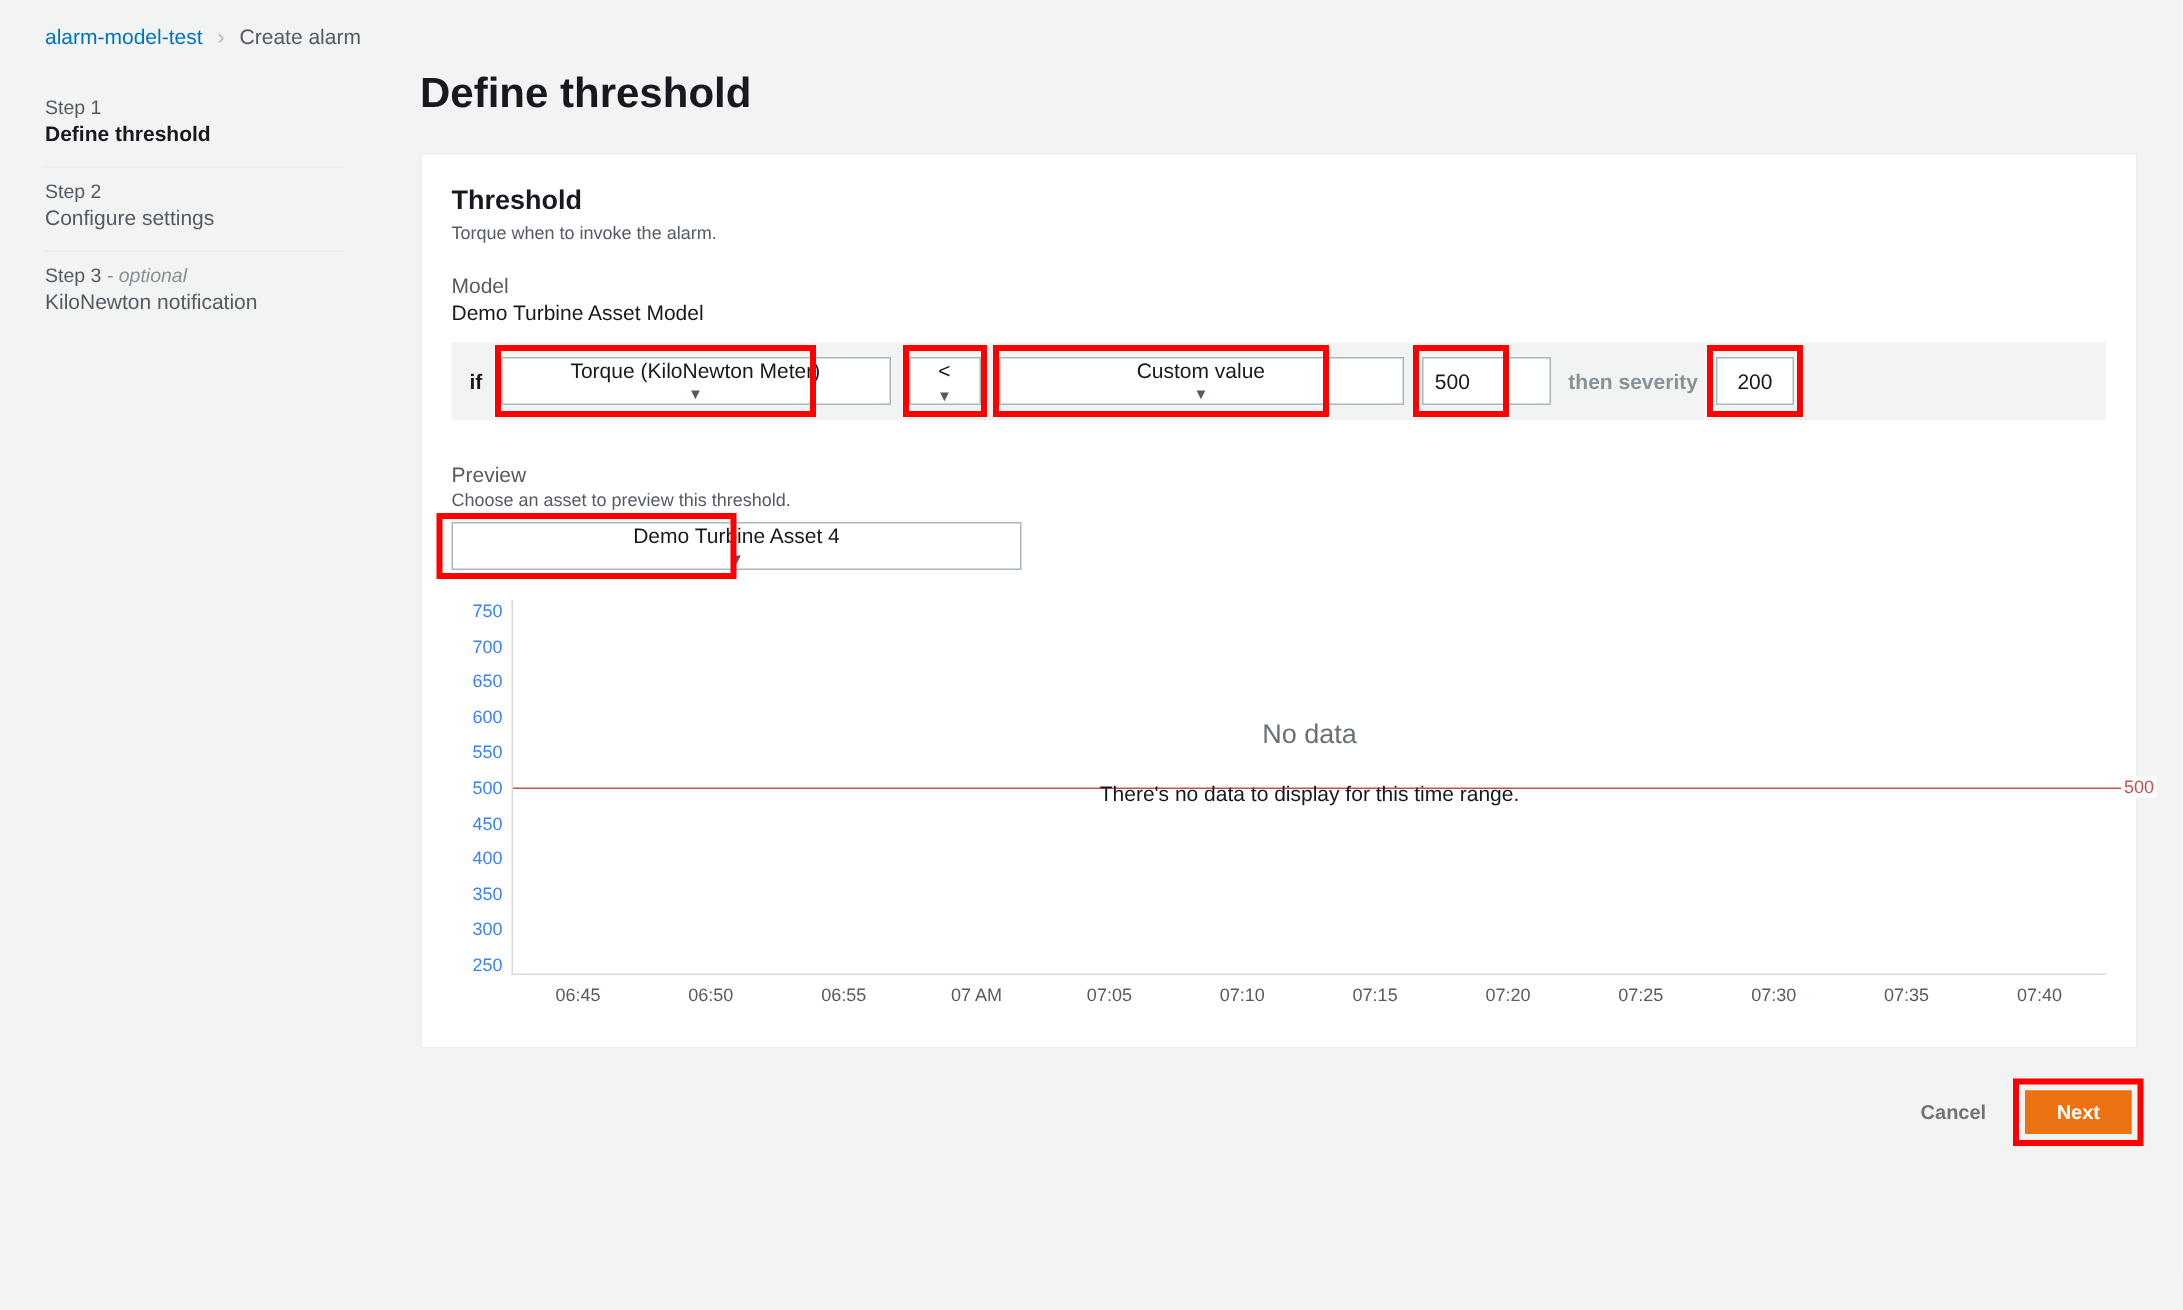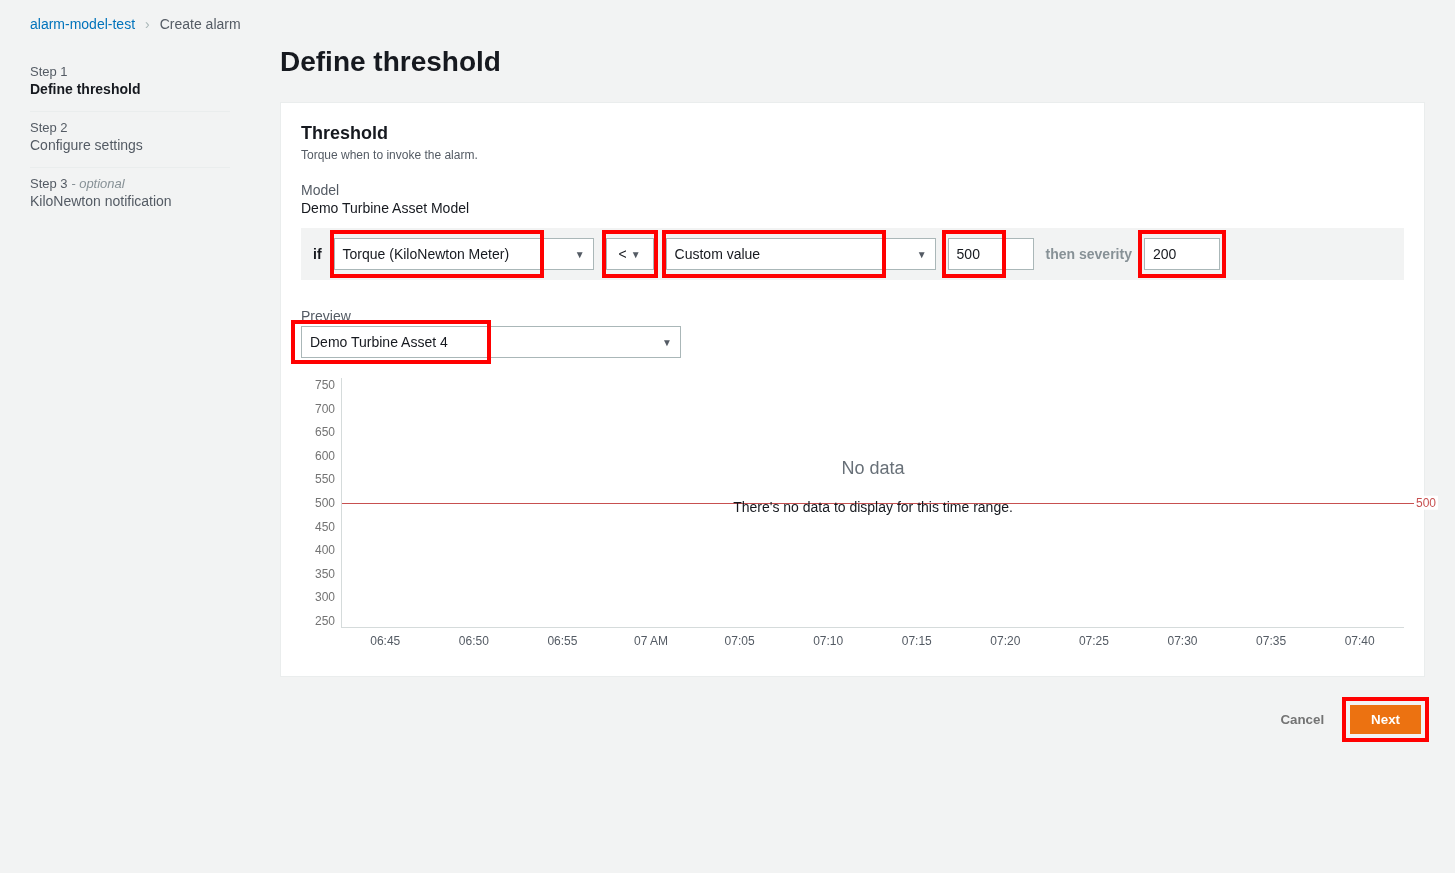--- a/index.html
+++ b/index.html
@@ -32,45 +32,45 @@
 .rule-row {
   background: #f2f3f3; padding: 10px 12px;
   display: flex; align-items: center; gap: 12px; margin-top: 6px;
 }
 .rule-row .kw { font-weight: 700; color: #16191f; }
 .rule-row .sev-lbl { color: #879196; font-weight: 700; }
 .select, .input {
   background: #fff; border: 1px solid #aab7b8; height: 32px;
   display: flex; align-items: center; padding: 0 8px; font-size: 14px;
 }
-.select { justify-content: space-between; cursor: pointer; }
+.select { justify-content: space-between; cursor: pointer; flex-direction: column; }
 .select.small { width: 48px; justify-content: center; gap: 4px; }
 .select.prop { width: 260px; }
 .select.cust { width: 270px; }
 .select.preview-sel { width: 380px; }
 .input { width: 86px; }
-.input.sev { width: 76px; }
+.input.sev { width: 52px; justify-content: center; }
 .caret { font-size: 10px; color: #545b64; }
 .highlight-wrap { position: relative; display: inline-flex; }
 .highlight-wrap::after {
   content: ""; position: absolute; left: -4px; top: -8px;
   right: 50px; bottom: -8px;
   border: 4px solid #ff0000; pointer-events: none;
 }
 .highlight-wrap.op::after { right: -4px; left: -4px; }
 .highlight-wrap.num::after { left: -6px; right: 28px; }
 .highlight-wrap.sevn::after { left: -6px; right: -6px; }
 .highlight-wrap.asset::after { left: -10px; right: 190px; top: -6px; bottom: -6px; }
 .preview-block { margin-top: 28px; }
 .preview-desc { font-size: 12px; color: #545b64; margin-bottom: 8px; }
 .chart { margin-top: 20px; position: relative; }
 .chart-yunit { font-size: 13px; font-weight: 700; margin-left: 0; margin-bottom: 6px; }
 .chart-area { position: relative; height: 250px; display: flex; }
 .yaxis { width: 40px; display: flex; flex-direction: column; justify-content: space-between; align-items: flex-end; padding-right: 6px; }
-.ytick { font-size: 12px; color: #737373; }
+.ytick { font-size: 12px; color: #3b82f6; }
 .plot { flex: 1; position: relative; border-left: 1px solid #d5dbdb; border-bottom: 1px solid #d5dbdb; }
 .thresh-line { position: absolute; left: 0; right: -30px; top: 50%; height: 0; border-top: 1px solid #c75050; }
 .thresh-label { position: absolute; right: -34px; top: 50%; transform: translateY(-52%); font-size: 12px; color: #c75050; background: #fff; padding: 0 2px; }
 .nodata-title { position: absolute; left: 50%; top: 36%; transform: translate(-50%,-50%); font-size: 18px; color: #687078; }
 .nodata-msg { position: absolute; left: 50%; top: 52%; transform: translate(-50%,-50%); font-size: 14px; color: #16191f; }
 .xaxis { display: flex; margin-left: 40px; margin-top: 6px; }
 .xtick { flex: 1; font-size: 12px; color: #545b64; text-align: center; }
 .actions { display: flex; justify-content: flex-end; gap: 18px; margin-top: 24px; align-items: center; }
 .btn-cancel { background: none; border: none; color: #737373; font-weight: 700; cursor: pointer; padding: 8px 4px; }
 .btn-next { background: #ec7211; color: #fff; border: 1px solid #ec7211; font-weight: 700; padding: 6px 20px; cursor: pointer; }
@@ -146,20 +146,21 @@
 
           <span class="highlight-wrap sevn">
             <div class="input sev">
               <span>200</span>
             </div>
           </span>
         </div>
 
         <div class="preview-block">
           <div class="label">Preview</div>
+          <div class="preview-desc">Choose an asset to preview this threshold.</div>
           <span class="highlight-wrap asset">
             <div class="select preview-sel">
               <span>Demo Turbine Asset 4</span>
               <span class="caret">▼</span>
             </div>
           </span>
         </div>
 
         <div class="chart">
           <div class="chart-area">

